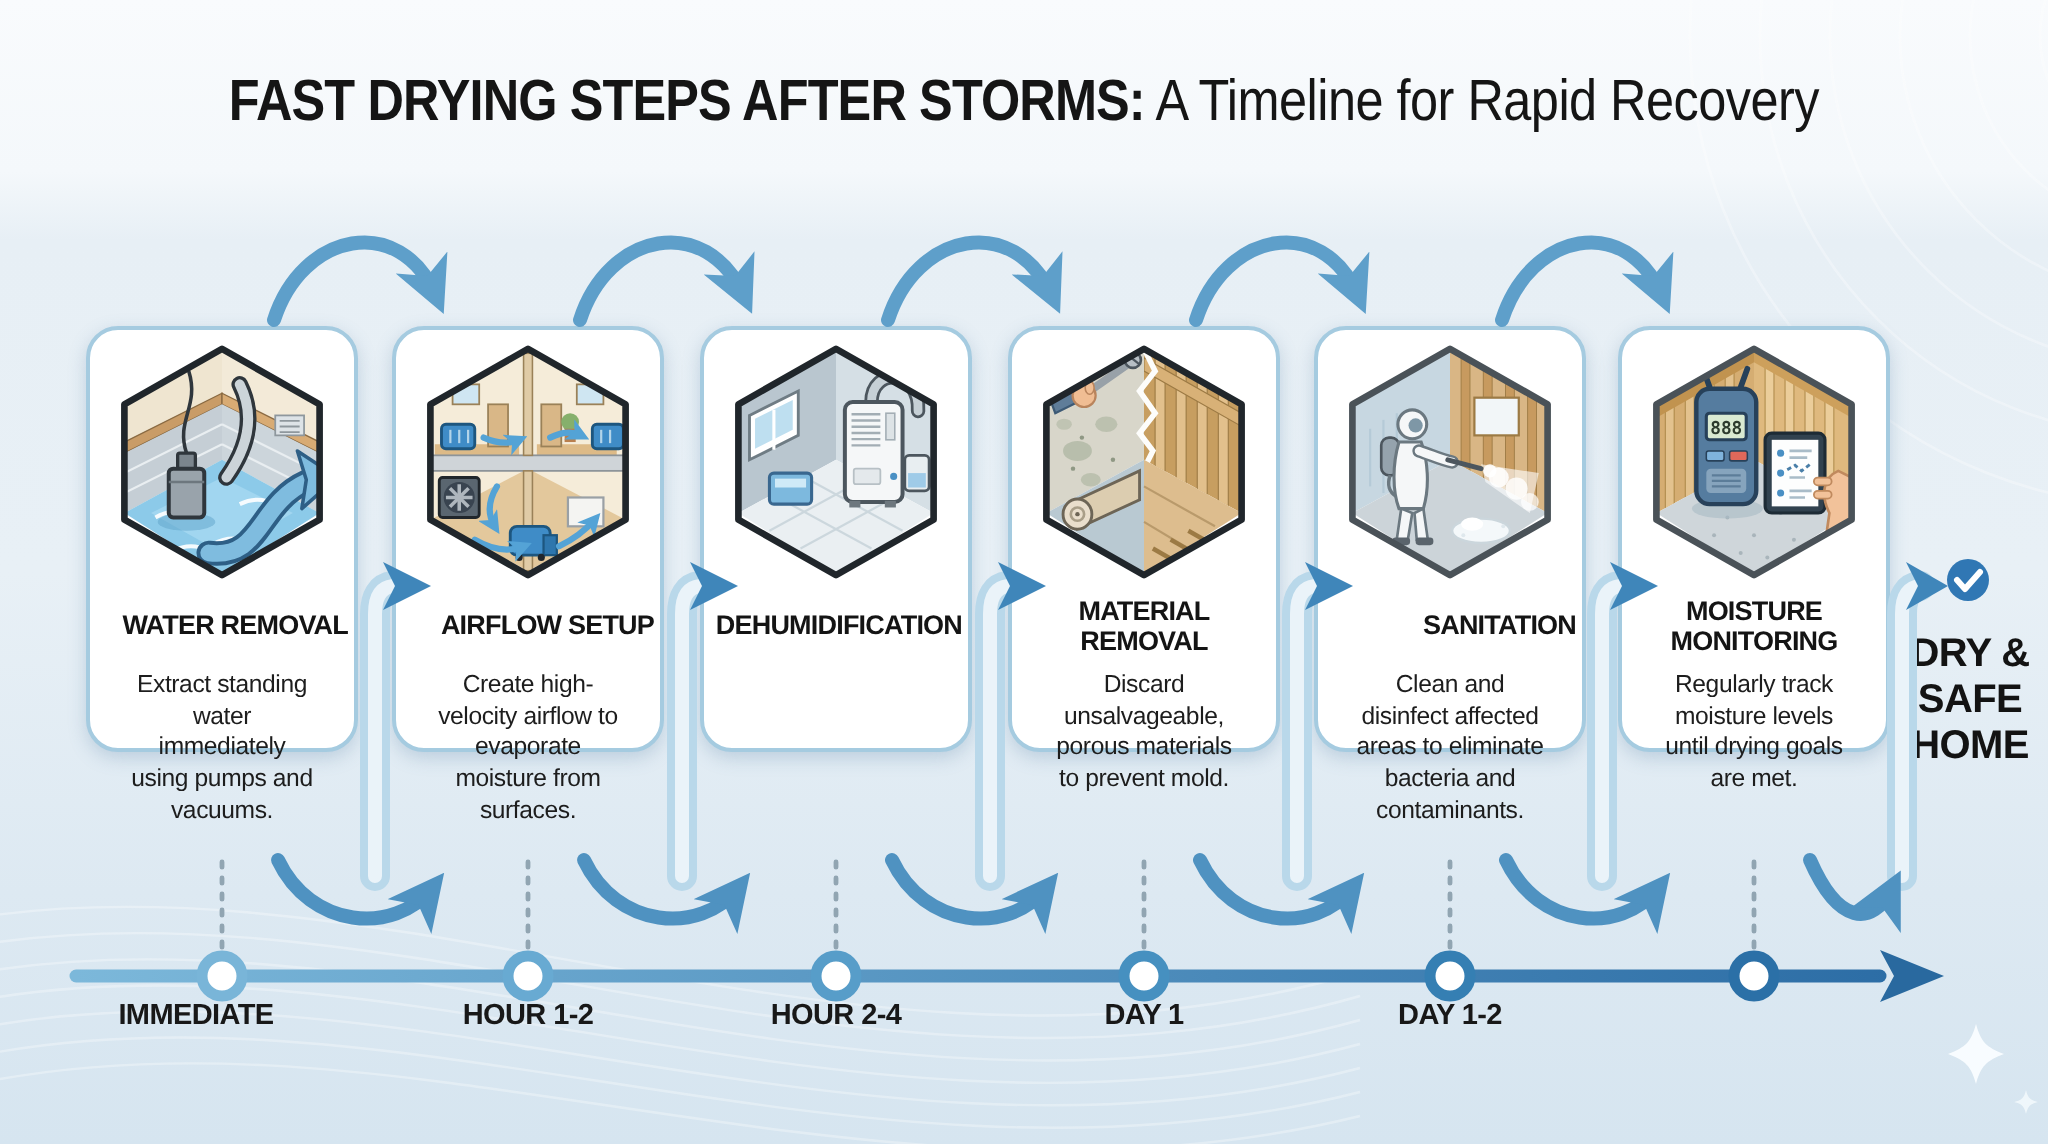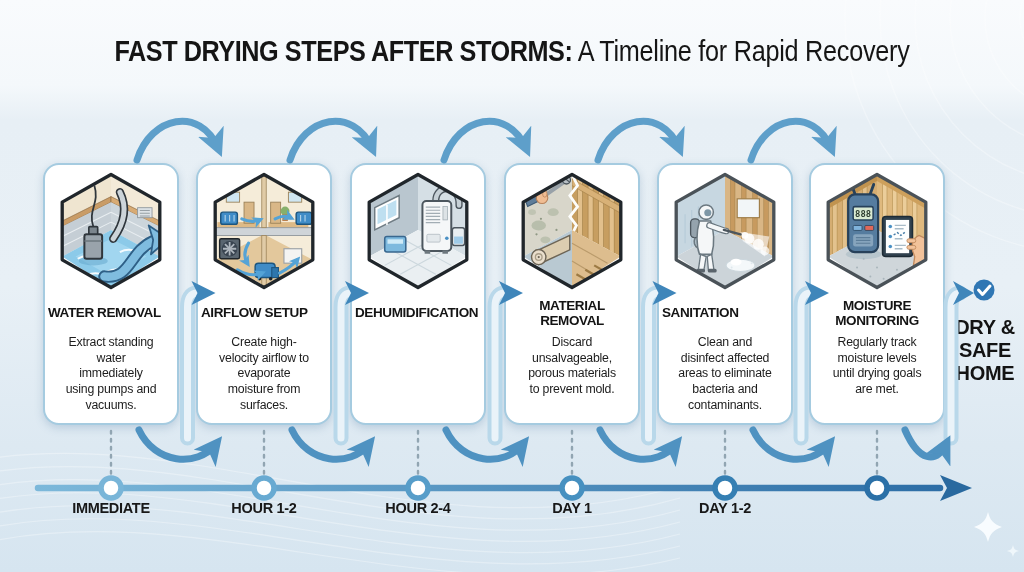--- a/index.html
+++ b/index.html
@@ -8,27 +8,27 @@
     position:relative;width:1024px;height:572px;overflow:hidden;
     font-family:"Liberation Sans",sans-serif;
     background:linear-gradient(180deg,#f9fbfd 0%,#f4f8fb 15%,#e7eff5 21%,#e8f0f6 50%,#dde9f2 78%,#d6e5f0 100%);
   }
   .bg-decor{position:absolute;inset:0;z-index:0;}
   .header{position:absolute;top:36px;left:0;width:100%;text-align:center;z-index:10;}
   .title-wrap{display:inline-block;transform:scaleX(.87);white-space:nowrap;color:#151515;font-size:29px;line-height:1.1;}
   .title-em{font-weight:700;letter-spacing:-.5px;}
   .title-rest{font-weight:400;letter-spacing:-.3px;}
   .card{
-    position:absolute;top:163px;width:136px;height:262px;background:#ffffff;
+    position:absolute;top:163px;width:136px;height:213px;background:#ffffff;
     border:2px solid #a5cbe0;border-radius:16px;z-index:10;
     box-shadow:0 3px 9px rgba(90,130,165,.28);
   }
   .hex-svg{display:block;margin:5px auto 0;}
   .card-title{
-    min-height:40px;display:flex;align-items:center;justify-content:flex-start;text-align:center;
+    min-height:40px;display:flex;align-items:center;justify-content:flex-end;text-align:center;
     font-weight:700;font-size:13.5px;letter-spacing:-.4px;line-height:1.12;color:#141414;padding:0 3px;margin-top:1px;
   }
   .card-desc{
     text-align:center;font-size:12.3px;line-height:1.28;color:#1d1d1d;padding:2px 19px 0;letter-spacing:-.2px;
   }
   .overlay{position:absolute;inset:0;z-index:30;pointer-events:none;}
   .tlabel{
     position:absolute;top:500px;width:120px;text-align:center;z-index:10;
     font-weight:700;font-size:14.5px;letter-spacing:-.3px;line-height:1.2;color:#181818;
   }
@@ -432,21 +432,21 @@
       <polygon points="52,4 96,29 96,81 52,106 8,81 8,29" fill="none" stroke="#4a5258" stroke-width="3" stroke-linejoin="round"></polygon>
     </svg>
     <div class="card-title">
         <span>MOISTURE MONITORING</span>
       </div>
     <div class="card-desc">Regularly track moisture levels until drying goals are met.</div>
   </div>
 
   <div class="outcome">DRY &amp; SAFE HOME</div>
 
-  <div class="tlabel" style="left:51px">IMMEDIATE</div>
+  <div class="tlabel" style="left:38px">IMMEDIATE</div>
   <div class="tlabel" style="left:204px">HOUR 1-2</div>
   <div class="tlabel" style="left:358px">HOUR 2-4</div>
   <div class="tlabel" style="left:512px">DAY 1</div>
   <div class="tlabel" style="left:665px">DAY 1-2</div>
 
   <svg class="overlay" width="1024" height="572">
     <defs>
       <linearGradient id="tl" gradientUnits="userSpaceOnUse" x1="38" y1="0" x2="970" y2="0">
         <stop offset="0" stop-color="#7cb8da"></stop>
           <stop offset="1" stop-color="#2a6ba4"></stop>

